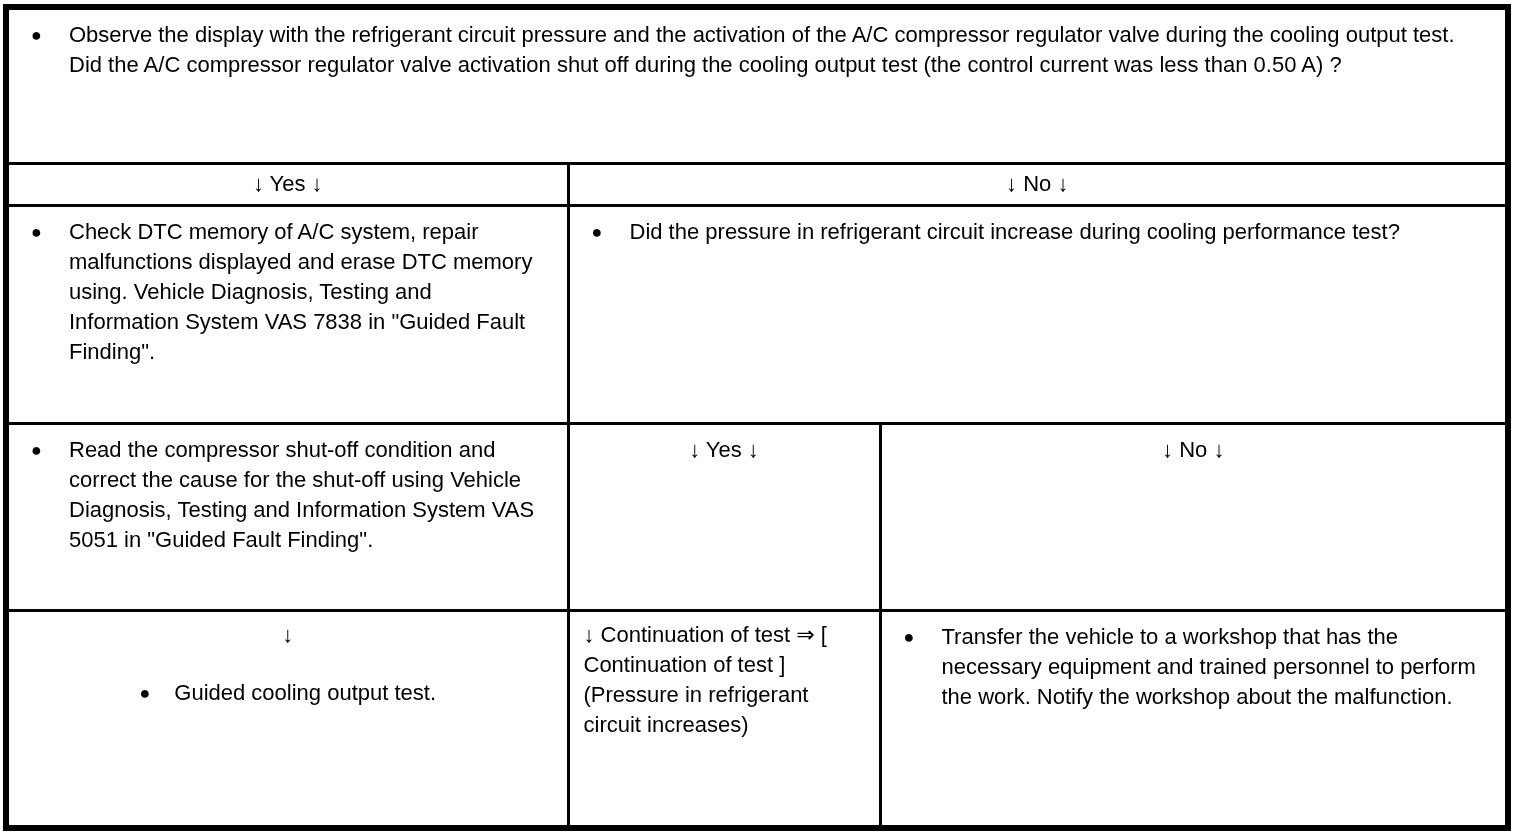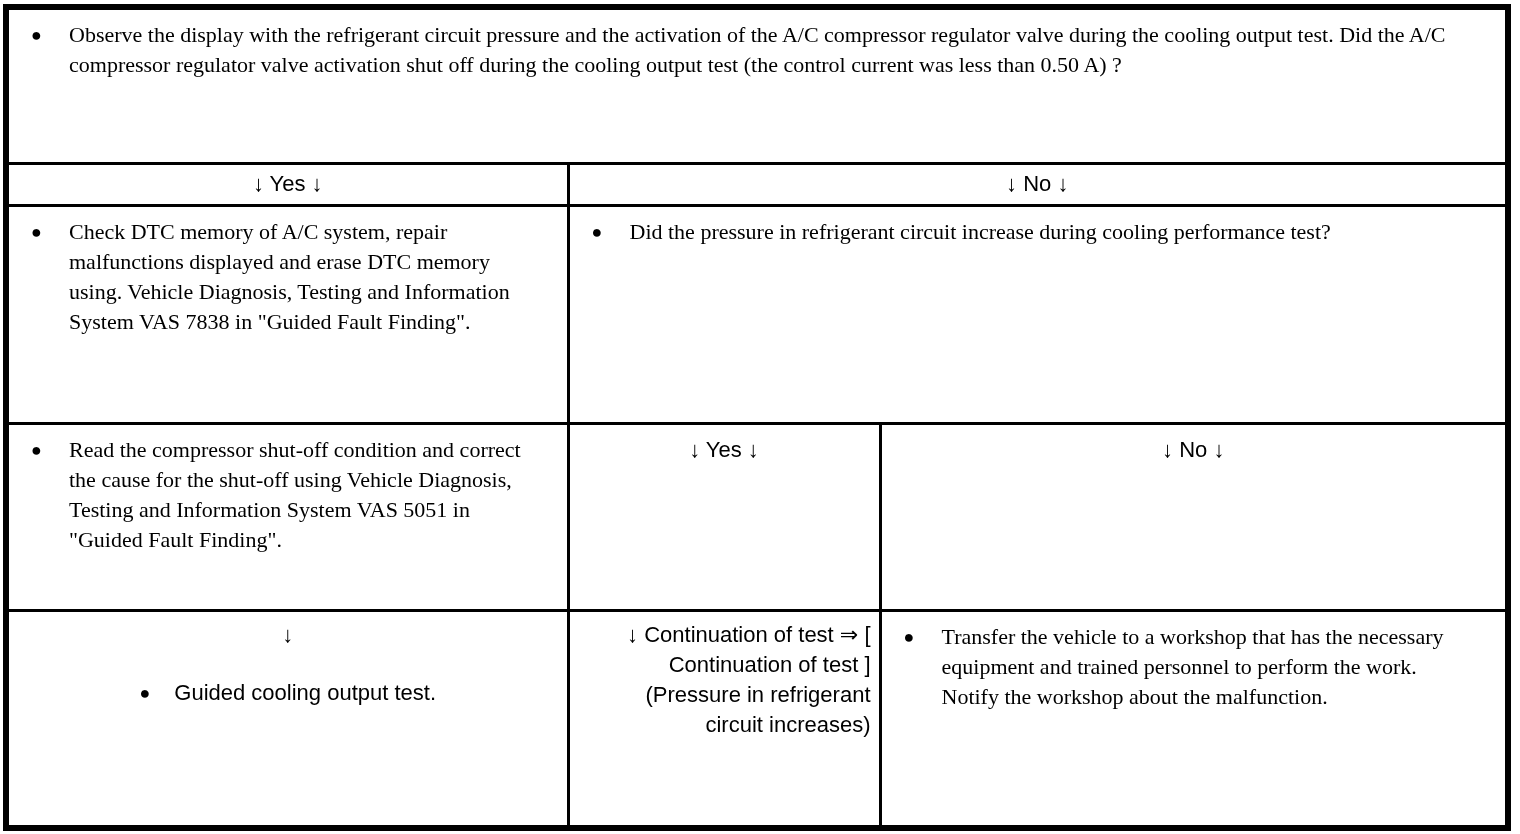--- a/index.html
+++ b/index.html
@@ -35,36 +35,36 @@
   .bullet-item {
     display: flex;
     align-items: flex-start;
     padding: 10px 28px 0 22px;
   }
   .bullet-item .dot {
     flex: 0 0 38px;
     font-size: 18px;
     line-height: 30px;
   }
-  .bullet-item .txt { flex: 1 1 auto; font-family: Liberation Serif, serif; }
+  .bullet-item .txt { flex: 1 1 auto; }
   
   .hdr-mid { text-align: center; vertical-align: middle !important; }
   .hdr-top { text-align: center; padding-top: 10px !important; }
   
   .arrow-line { text-align: center; padding-top: 8px; }
   .bullet-center {
     display: flex;
     justify-content: center;
     align-items: flex-start;
     gap: 24px;
     margin-top: 28px;
   }
   .bullet-center .dot { font-size: 18px; line-height: 30px; }
   
-  .center-par { text-align: right; padding: 8px 8px 0 14px; }
+  .center-par { text-align: left; padding: 8px 8px 0 14px; }
 </style>
 </head>
 <body>
 
 <div class="sheet">
   <table class="flow">
     <colgroup>
       <col style="width:562px">
       <col style="width:312px">
       <col style="width:628px">

